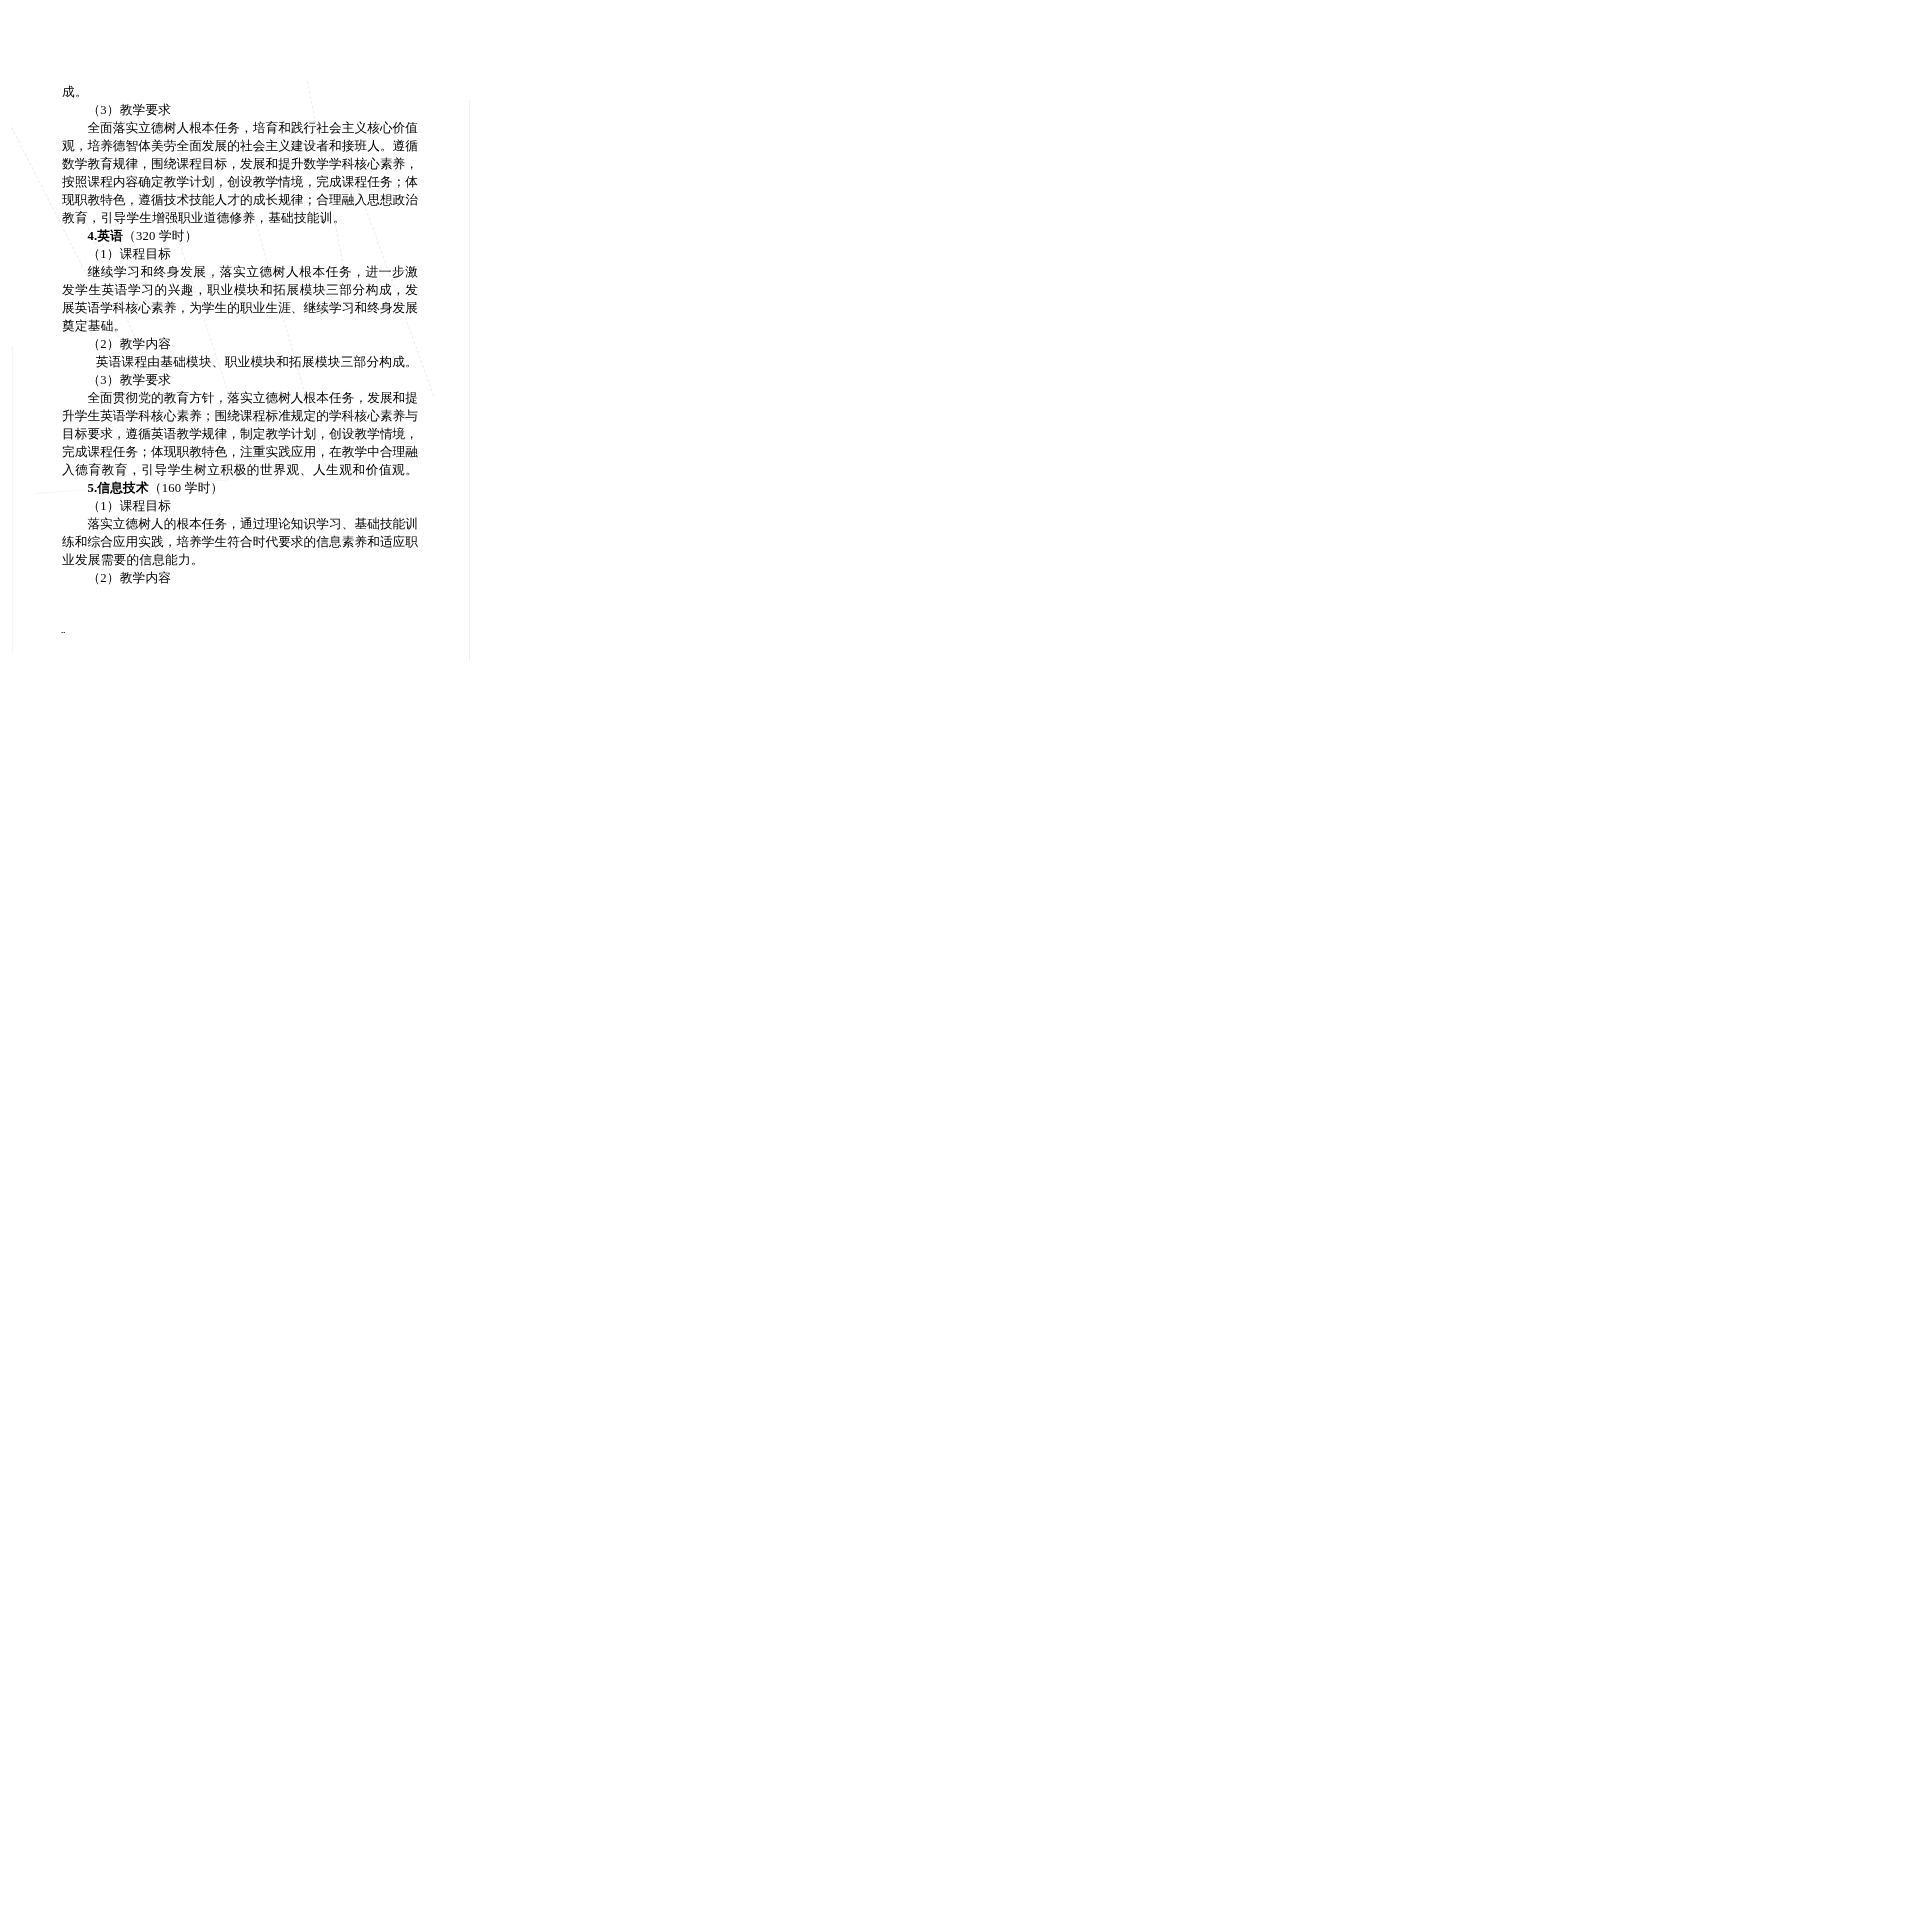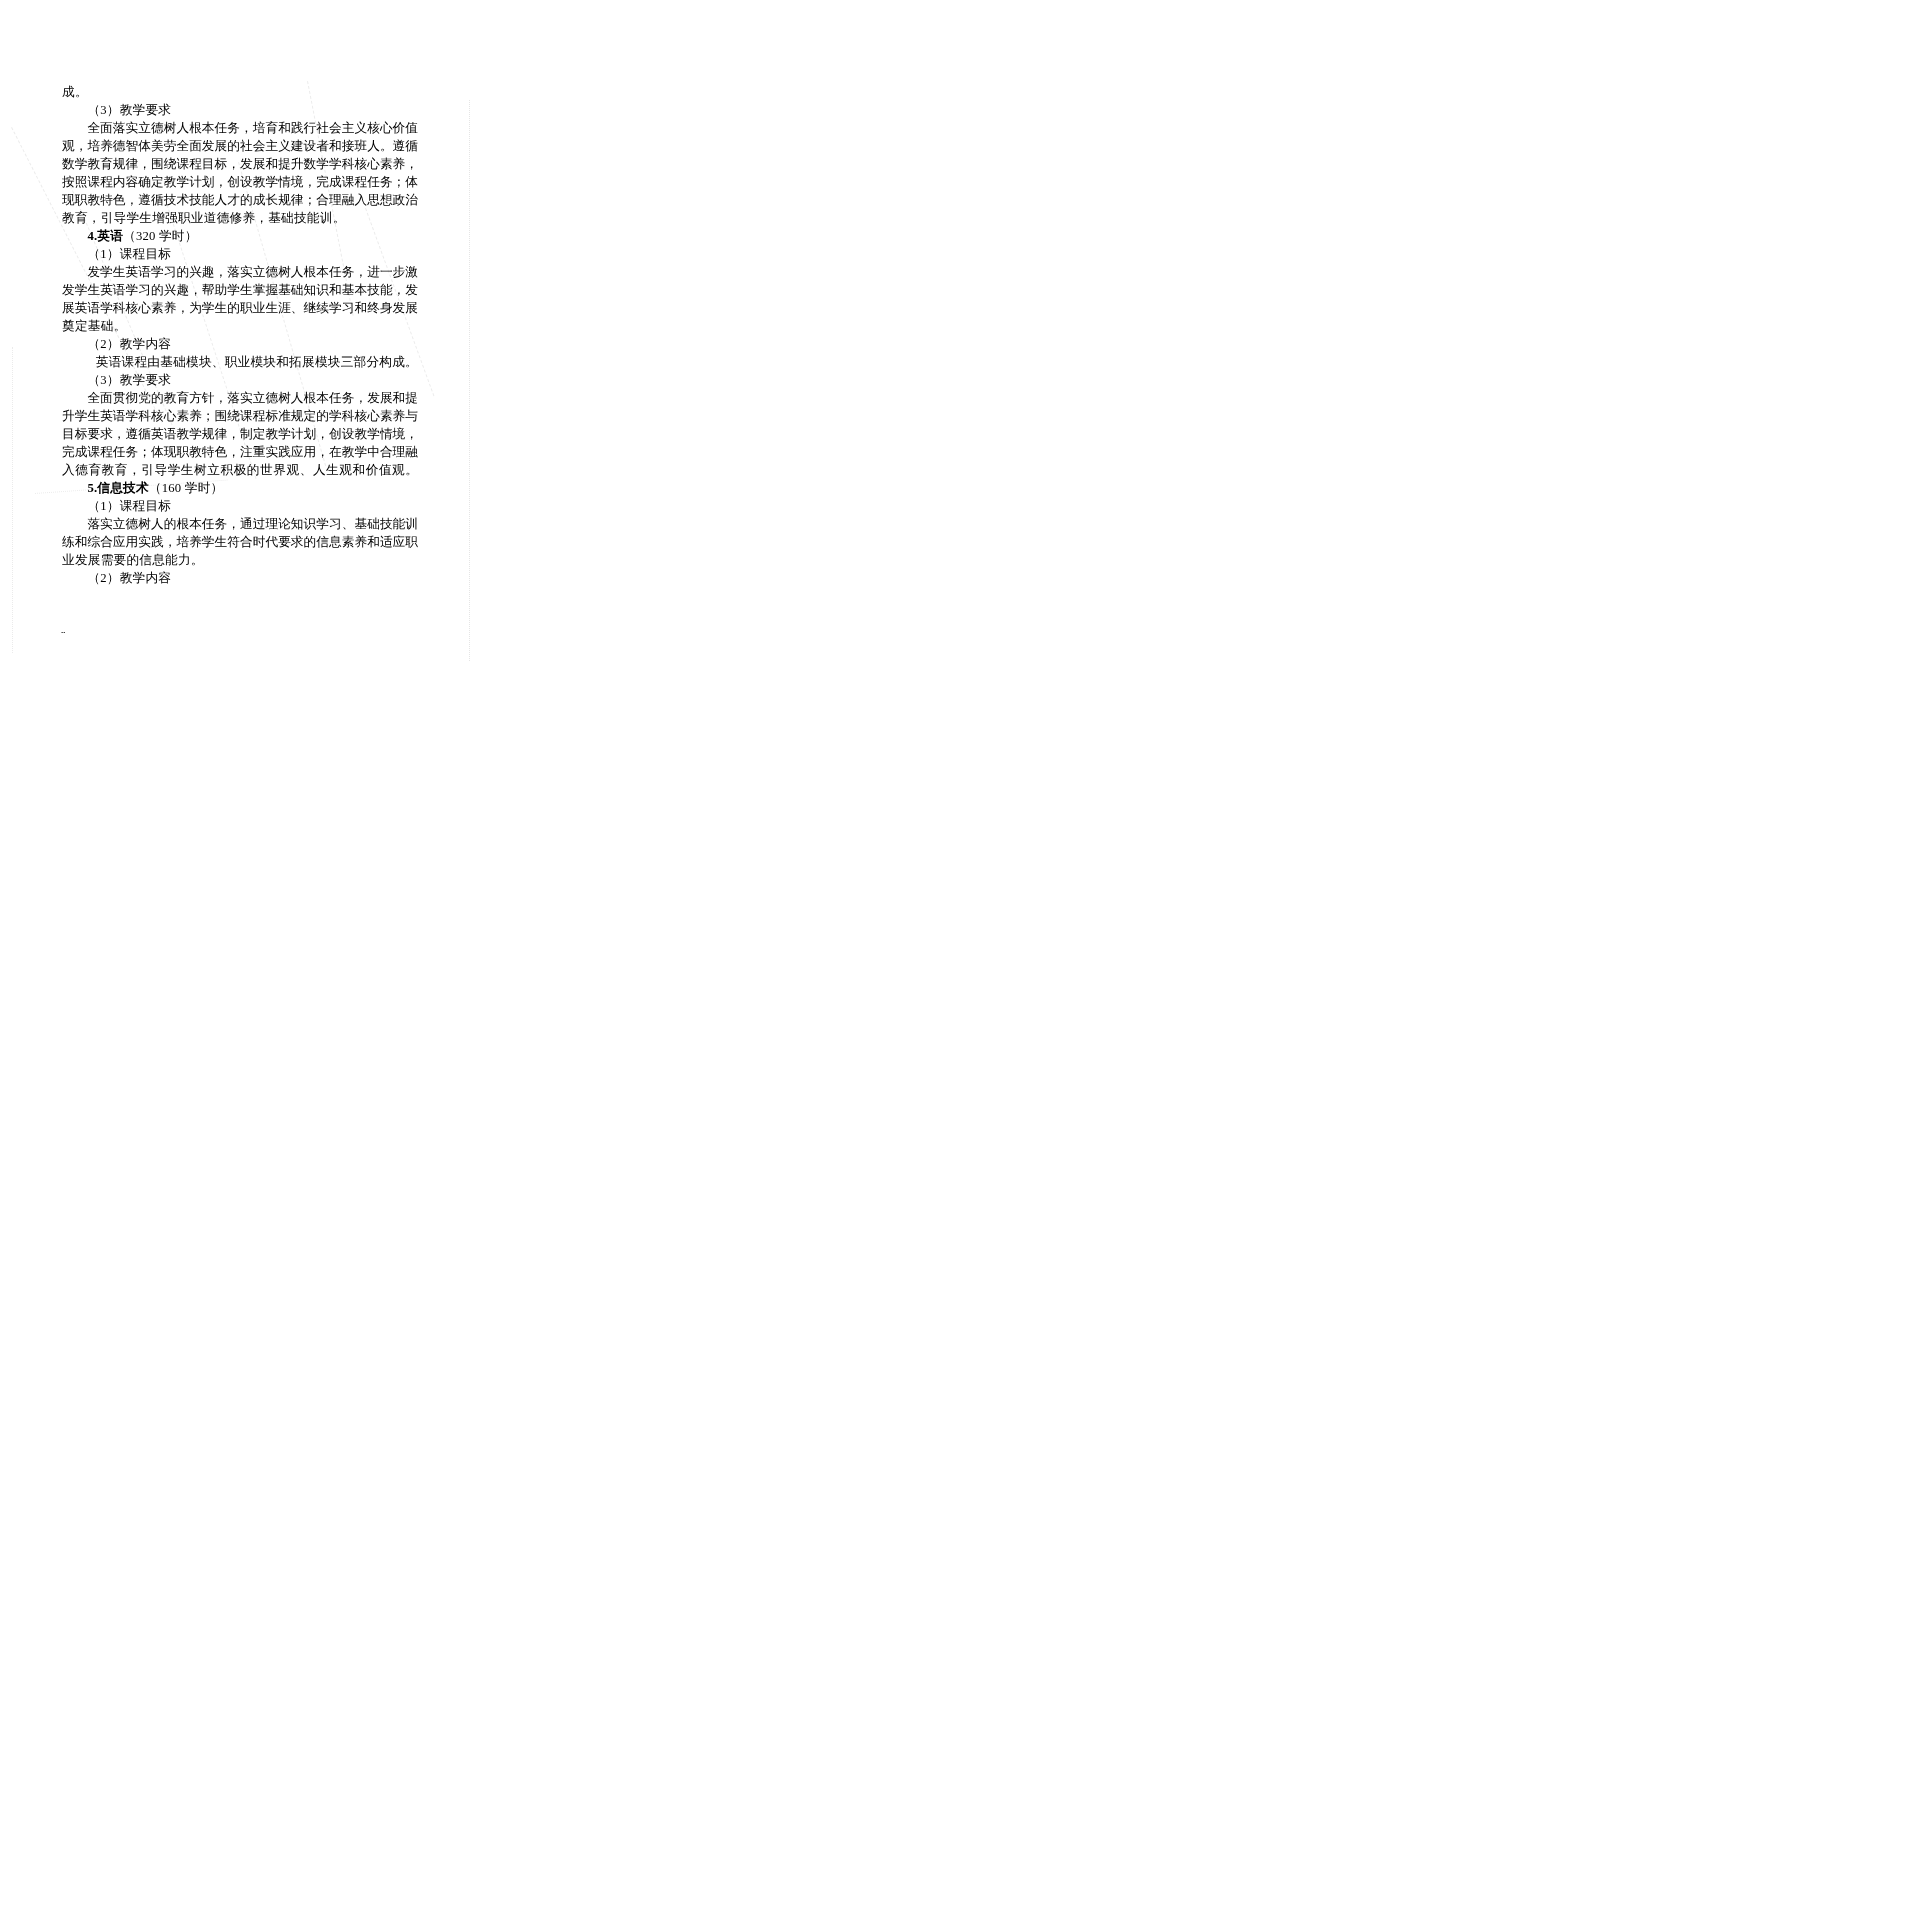--- a/index.html
+++ b/index.html
@@ -103,22 +103,22 @@
       <div class="line">成。</div>
       <div class="line" style="text-indent: 2em;">（3）教学要求</div>
       <div class="line fill" style="text-indent: 2em;">全面落实立德树人根本任务，培育和践行社会主义核心价值</div>
       <div class="line fill">观，培养德智体美劳全面发展的社会主义建设者和接班人。遵循</div>
       <div class="line fill">数学教育规律，围绕课程目标，发展和提升数学学科核心素养，</div>
       <div class="line fill">按照课程内容确定教学计划，创设教学情境，完成课程任务；体</div>
       <div class="line fill">现职教特色，遵循技术技能人才的成长规律；合理融入思想政治</div>
       <div class="line">教育，引导学生增强职业道德修养，基础技能训。</div>
       <div class="line" style="text-indent: 2em; font-family: Liberation Serif, serif;"><span class="b">4.英语</span><span>（320 学时）</span></div>
       <div class="line" style="text-indent: 2em;">（1）课程目标</div>
-      <div class="line fill" style="text-indent: 2em;">发学生英语学习的兴趣，落实立德树人根本任务，进一步激</div>
-      <div class="line fill">发学生英语学习的兴趣，帮助学生掌握基础知识和基本技能，发</div>
+      <div class="line fill" style="text-indent: 2em;">继续学习和终身发展，落实立德树人根本任务，进一步激</div>
+      <div class="line fill">发学生英语学习的兴趣，职业模块和拓展模块三部分构成，发</div>
       <div class="line fill">展英语学科核心素养，为学生的职业生涯、继续学习和终身发展</div>
       <div class="line">奠定基础。</div>
       <div class="line" style="text-indent: 2em;">（2）教学内容</div>
       <div class="line" style="text-indent: 2em; text-align: right;">英语课程由基础模块、职业模块和拓展模块三部分构成。</div>
       <div class="line" style="text-indent: 2em;">（3）教学要求</div>
       <div class="line fill" style="text-indent: 2em;">全面贯彻党的教育方针，落实立德树人根本任务，发展和提</div>
       <div class="line fill">升学生英语学科核心素养；围绕课程标准规定的学科核心素养与</div>
       <div class="line fill">目标要求，遵循英语教学规律，制定教学计划，创设教学情境，</div>
       <div class="line fill">完成课程任务；体现职教特色，注重实践应用，在教学中合理融</div>
       <div class="line fill">入德育教育，引导学生树立积极的世界观、人生观和价值观。</div>

